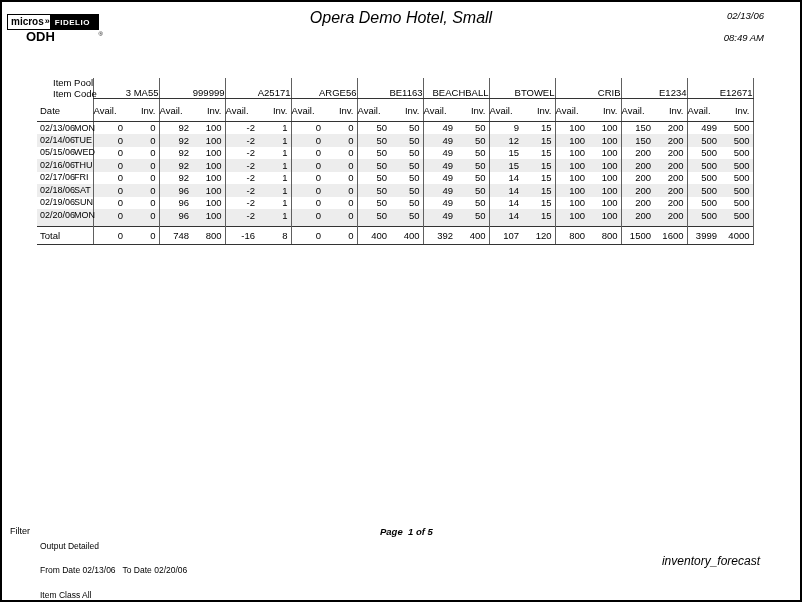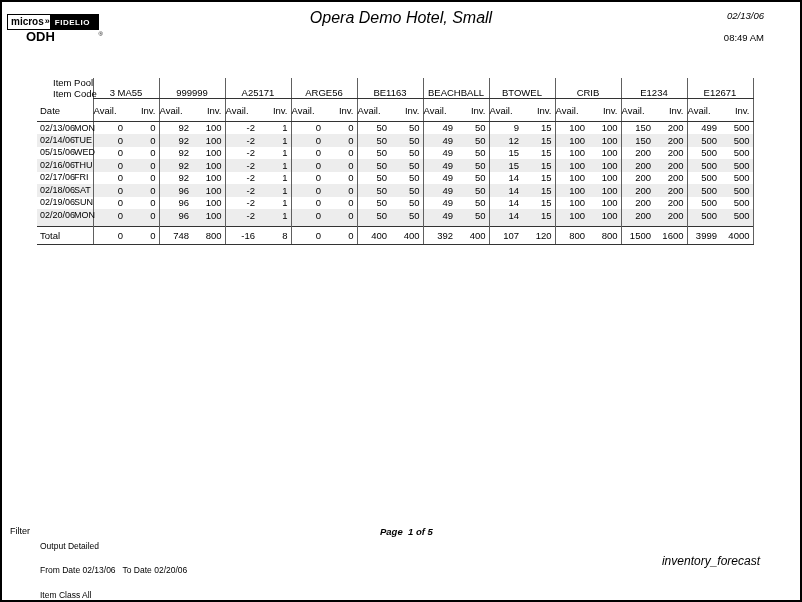--- a/index.html
+++ b/index.html
@@ -8,40 +8,40 @@
   
   .logo{position:absolute;left:5px;top:12px;display:flex;align-items:stretch;}
   .logo-left{border:1px solid #000;border-right:none;background:#fff;color:#000;font-weight:bold;font-size:10px;line-height:11px;padding:1px 1px 1px 3px;}
   .logo-sep{border-top:1px solid #000;border-bottom:1px solid #000;background:#fff;color:#000;font-weight:bold;font-size:9px;line-height:11px;padding:1px 0;}
   .logo-right{background:#000;color:#fff;font-weight:bold;font-size:8px;line-height:11px;padding:2px 8px 1px 4px;border:1px solid #000;letter-spacing:.5px;}
   .logo-reg{position:absolute;right:-4px;bottom:-7px;font-size:6px;}
   .prop-code{position:absolute;left:24px;top:27px;font-weight:bold;font-size:13px;}
   .hotel-name{position:absolute;left:0;right:0;top:7px;text-align:center;font-style:italic;font-size:16px;}
   .report-title{position:absolute;left:0;right:0;top:45px;text-align:center;font-style:italic;font-weight:bold;font-size:12px;}
   .print-date{position:absolute;right:36px;top:8px;font-style:italic;font-size:9.5px;}
-  .print-time{position:absolute;right:36px;top:30px;font-size:9.5px;}
+  .print-time{position:absolute;right:36px;top:30px;font-style:italic;font-size:9.5px;}
 
   
   .tbl-wrap{position:absolute;left:35px;top:76px;}
   table{border-collapse:collapse;table-layout:fixed;width:716px;font-size:9.5px;line-height:1;}
   th,td{padding:0;margin:0;font-weight:normal;white-space:nowrap;overflow:visible;text-align:left;}
   tr.row-a th{height:10px;}
   tr.row-b th{height:10px;}
   tr.row-c th{height:16px;vertical-align:bottom;padding-bottom:6px;border-bottom:1px solid #333;}
   tbody tr{height:12.5px;}
   tbody tr:nth-child(even){background:#ededed;}
   tbody tr.gaprow{height:5px;background:#ededed;}
   tfoot tr{height:18px;}
   tfoot td{border-top:1px solid #333;border-bottom:1px solid #333;margin-top:19px;}
 
   .lblcell{padding-left:16px;margin-top:34px;}
   .datelbl{padding-left:3px;}
   .gcell{border-right:1px solid #606060;}
   .gfirst{border-left:1px solid #606060;}
-  .codecell{border-bottom:1px solid #333;text-align:center;}
+  .codecell{border-bottom:1px solid #333;text-align:right;}
   .avhdr{text-align:left;}
   .invhdr{text-align:right;padding-right:3px;border-right:1px solid #606060;}
   .val{text-align:right;}
   .av{padding-right:8px;}
   .inv{padding-right:3px;border-right:1px solid #606060;}
   .datecell{font-size:9px;}
   .d1{display:inline-block;width:34px;padding-left:3px;}
   .totallbl{padding-left:3px;}
 
   

